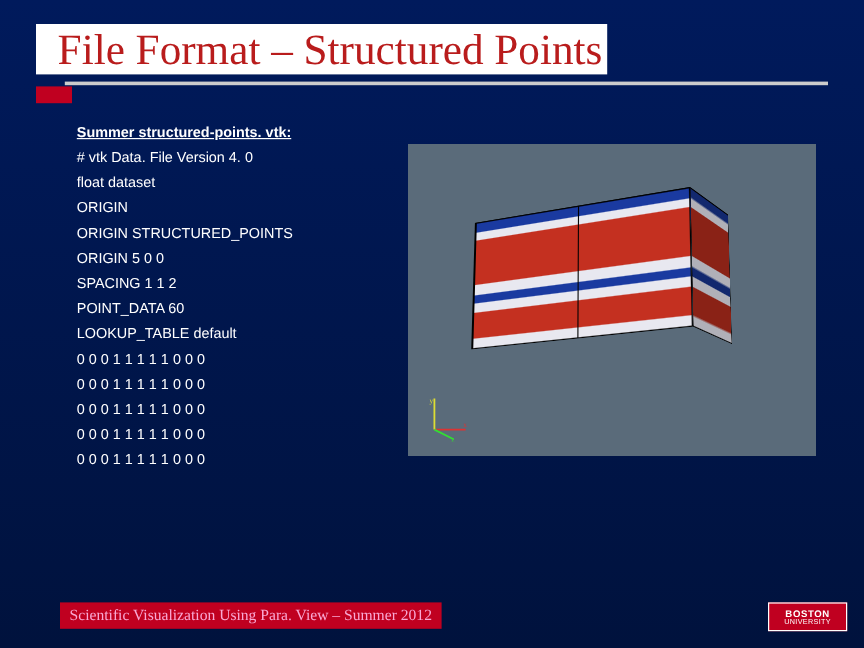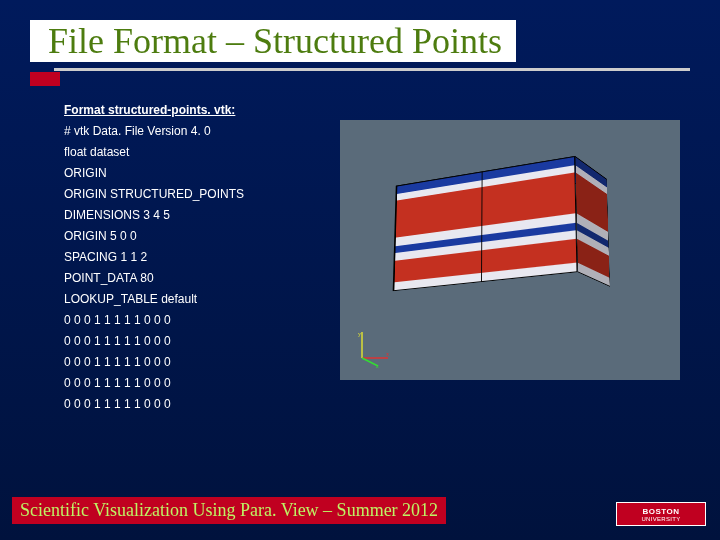--- a/index.html
+++ b/index.html
@@ -7,24 +7,24 @@
     width: 720px;
     height: 540px;
     background: linear-gradient(180deg, #001a5c 0%, #00123d 100%);
     font-family: "Times New Roman", serif;
     color: #fff;
     position: relative;
     overflow: hidden;
   }
   .title {
     font-size: 36px;
-    color: #4d7c0f;
+    color: #b91c1c;
     background: #fff;
     display: inline-block;
-    padding: 0 14px 0 18px;
+    padding: 0 4px 0 18px;
     margin-top: 20px;
     margin-left: 30px;
     font-weight: normal;
     text-align: center;
   }
   .title-underline {
     position: absolute;
     left: 54px;
     top: 68px;
     width: 636px;
@@ -139,31 +139,32 @@
     width: 40px;
     height: 40px;
   }
   .footer {
     position: absolute;
     left: 12px;
     bottom: 16px;
   }
   .footer-bar {
     background: #c00020;
-    color: #bef264;
+    color: #f9a8d4;
     font-family: "Times New Roman", serif;
-    font-size: 18px;
+    font-size: 13px;
     padding: 3px 8px;
     display: inline-block;
+    margin-left: 38px;
   }
   .logo {
     position: absolute;
     right: 14px;
     bottom: 14px;
-    width: 90px;
+    width: 66px;
     height: 24px;
     background: #c00020;
     border: 1px solid #fff;
     display: flex;
     flex-direction: column;
     align-items: center;
     justify-content: center;
     font-family: Arial, sans-serif;
   }
   .logo .l1 { color: #fff; font-size: 8px; font-weight: bold; letter-spacing: 0.5px; }
@@ -172,29 +173,28 @@
 </head>
 <body>
 
 
 
 <h1 class="title">File Format – Structured Points</h1>
 <div class="title-underline"></div>
 <div class="title-box"></div>
 
 <div class="content">
-  <div class="editor-label">Format structured-points. vtk:</div>
+  <div class="editor-label">Summer structured-points. vtk:</div>
   <div># vtk Data. File Version 4. 0</div>
   <div>float dataset</div>
   <div>ORIGIN</div>
   <div>ORIGIN STRUCTURED_POINTS</div>
-  <div>DIMENSIONS 3 4 5</div>
   <div>ORIGIN 5 0 0</div>
   <div>SPACING 1 1 2</div>
-  <div>POINT_DATA 80</div>
+  <div>POINT_DATA 60</div>
   <div>LOOKUP_TABLE default</div>
   <div>0 0 0 1 1 1 1 1 0 0 0</div>
   <div>0 0 0 1 1 1 1 1 0 0 0</div>
   <div>0 0 0 1 1 1 1 1 0 0 0</div>
   <div>0 0 0 1 1 1 1 1 0 0 0</div>
   <div>0 0 0 1 1 1 1 1 0 0 0</div>
 </div>
 
 <div class="viz">
   <div class="block3d">

